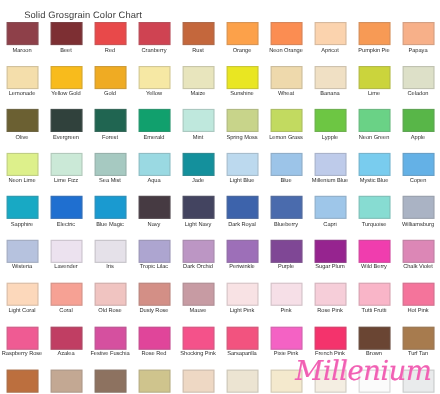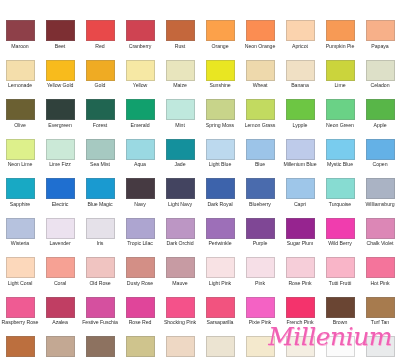--- a/index.html
+++ b/index.html
@@ -84,20 +84,21 @@
     letter-spacing: -0.5px;
     text-shadow: 0.5px 0.5px 0 rgba(255,150,205,0.75);
     white-space: nowrap;
   }
 </style>
 </head>
 <body>
 
 <div id="chart-page">
 
+  <div id="chart-title">Solid Grosgrain Color Chart</div>
 
   <div id="swatch-grid">
       <div class="swatch-row">
         <div class="swatch-cell">
           <div class="swatch-chip" style="background: rgb(142, 64, 73);"></div>
           <div class="swatch-label">Maroon</div>
         </div>
         <div class="swatch-cell">
           <div class="swatch-chip" style="background: rgb(125, 47, 51);"></div>
           <div class="swatch-label">Beet</div>

